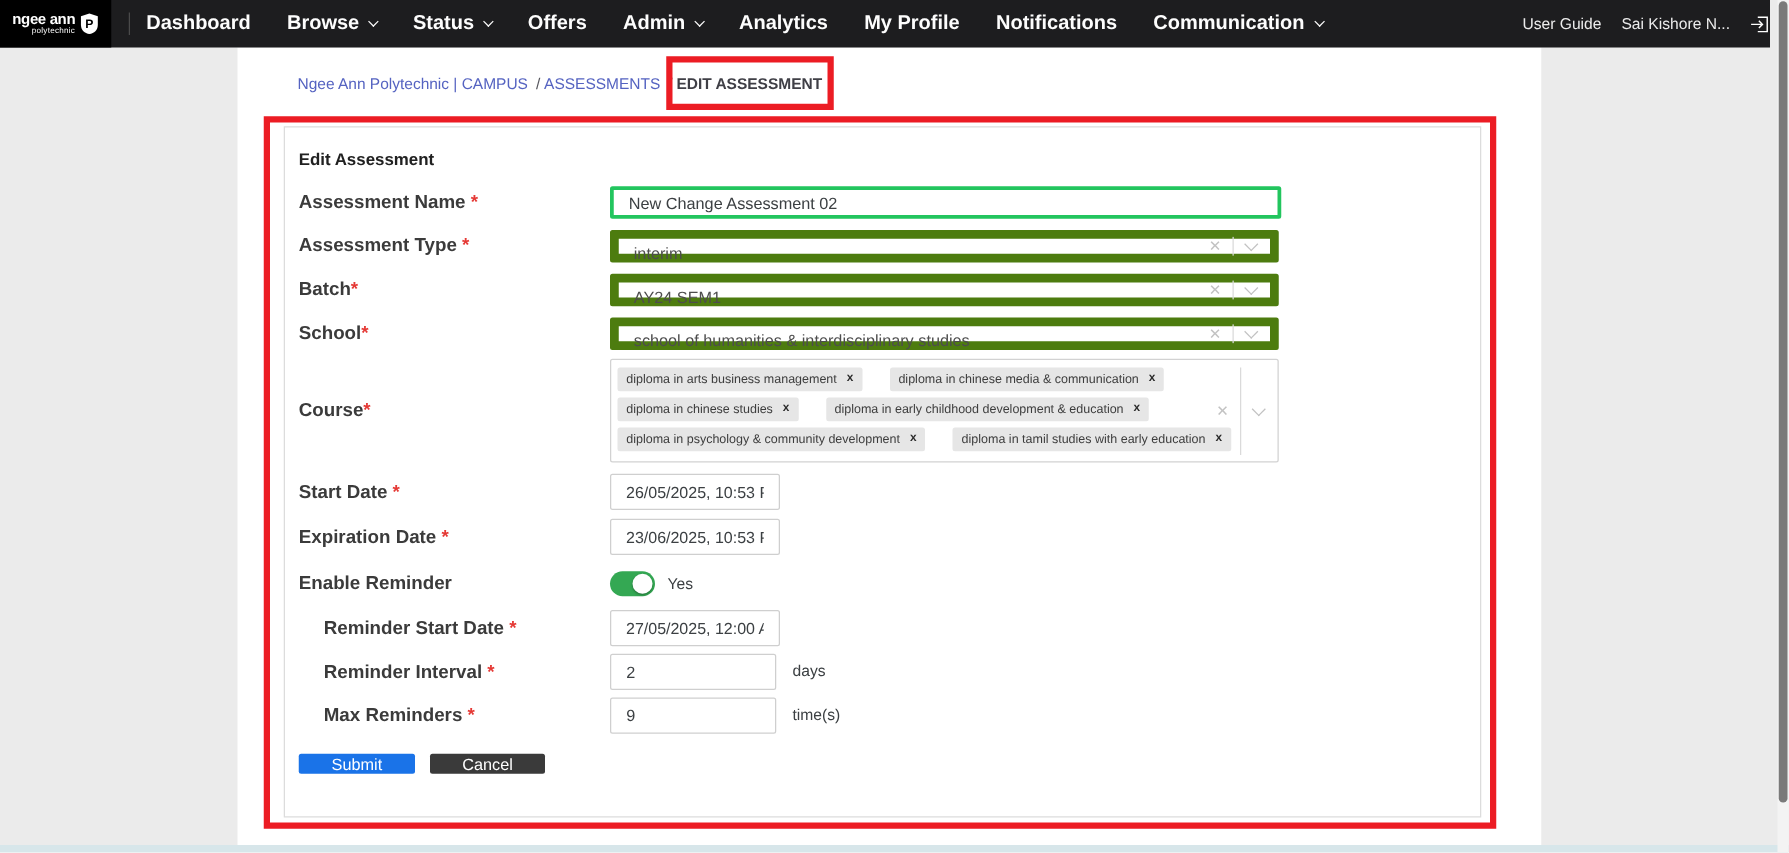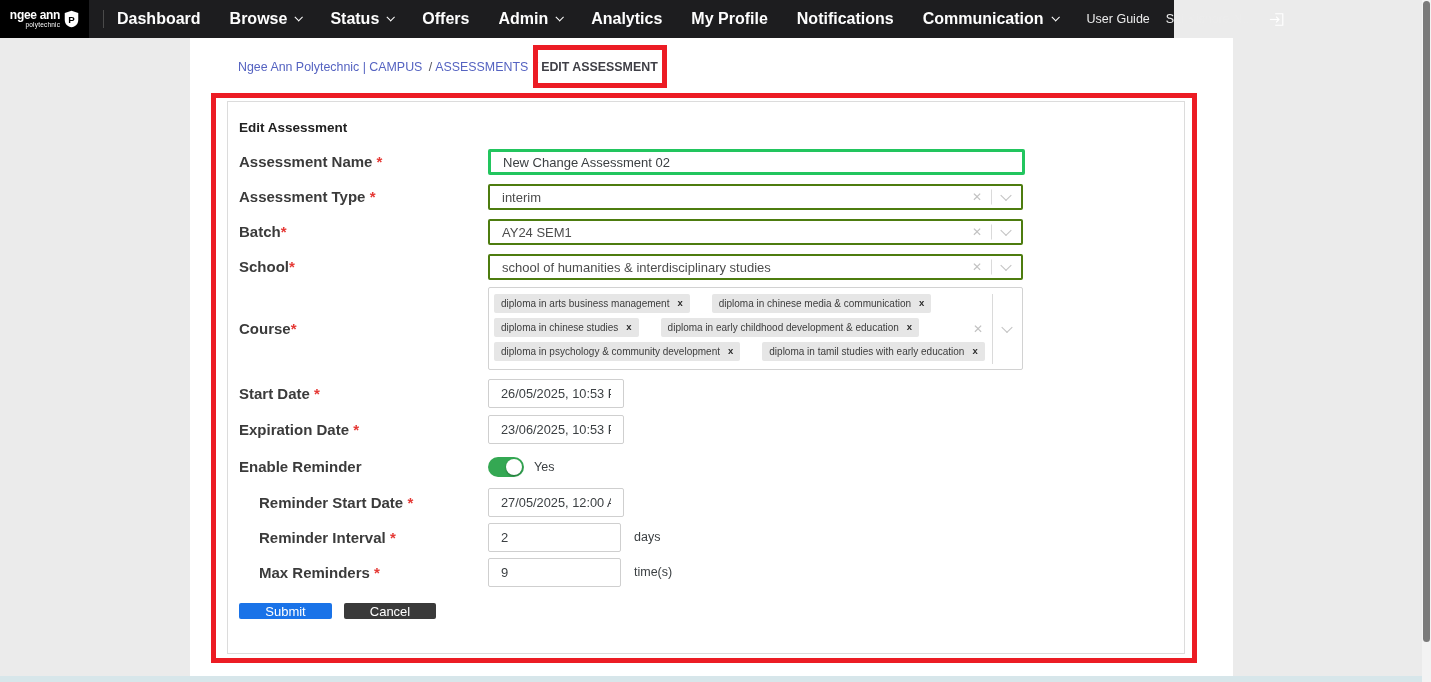--- a/index.html
+++ b/index.html
@@ -9,30 +9,30 @@
     --toggle-green:#34a853;
     --breadcrumb-blue:#5563c1;
     --nav-bg:#1d1d1f;
     --page-bg:#ebebeb;
   }
   *{box-sizing:border-box;margin:0;padding:0;font-family:"Liberation Sans",sans-serif;}
   html,body{width:1431px;height:682px;overflow:hidden;}
   body{background:var(--page-bg);position:relative;}
 
   
-  .topnav{position:absolute;left:0;top:0;width:1174px;height:38px;background:var(--nav-bg);display:flex;align-items:center;z-index:5;}
+  .topnav{position:absolute;left:0;top:0;width:1416px;height:38px;background:var(--nav-bg);display:flex;align-items:center;z-index:5;}
   .logo{width:89px;height:38px;background:#000;display:flex;align-items:center;justify-content:center;gap:4px;flex:none;cursor:pointer;}
   .logo-txt{display:flex;flex-direction:column;align-items:flex-end;line-height:1;}
   .logo-l1{color:#fff;font-weight:700;font-size:12px;letter-spacing:-.3px;}
   .logo-l2{color:#fff;font-size:6.5px;margin-top:1px;letter-spacing:.2px;}
   .nav-div{width:1px;height:18px;background:#4a4a4a;margin:0 13px 0 14px;flex:none;}
   .nav-menu{display:flex;align-items:center;height:100%;}
   .nav-item{display:flex;align-items:center;color:#fdfdfd;font-size:16px;font-weight:600;margin-right:29px;cursor:pointer;white-space:nowrap;height:100%;}
   .chev-down{width:6px;height:6px;border-right:1.8px solid #fdfdfd;border-bottom:1.8px solid #fdfdfd;transform:rotate(45deg) translateY(-1px);margin-left:8px;margin-top:-3px;}
-  .nav-right{margin-left:auto;display:flex;align-items:center;gap:16px;padding-right:22px;color:#ececec;font-size:12.5px;}
+  .nav-right{margin-left:auto;display:flex;align-items:center;gap:16px;color:#ececec;font-size:12.5px;}
   .nav-right .nv{cursor:pointer;white-space:nowrap;}
   .logout{display:flex;align-items:center;cursor:pointer;}
 
   
   .panel{position:absolute;left:190px;top:38px;width:1043px;height:638px;background:#fff;}
   .bottom-strip{position:absolute;left:0;bottom:0;width:1431px;height:6px;background:#d7e6ea;}
   .scrollbar{position:absolute;right:0;top:0;width:9px;height:682px;background:#f3f3f3;z-index:9;}
   .scroll-thumb{position:absolute;left:1px;top:1px;width:7px;height:641px;background:#7a7a7a;border-radius:4px;cursor:pointer;}
 
   
@@ -51,21 +51,21 @@
   .lbl{width:249px;flex:none;font-size:15px;font-weight:700;color:#3b3b3b;white-space:nowrap;}
   .lbl .star{color:#e53935;}
   .lbl.indent{padding-left:20px;}
   .lh26{line-height:26px;} .lh29{line-height:29px;} .lh20{line-height:20px;}
 
   .txt-input{width:537px;height:26px;border:3px solid #22c55e;border-radius:2px;padding:0 12px;font-size:13px;color:#3c4043;outline:none;background:#fff;}
   .date-input{width:136px;height:29px;border:1px solid #cfcfcf;border-radius:2px;padding:0 12px;font-size:12.8px;color:#3c4043;outline:none;background:#fff;}
   .num-input{width:133px;height:29px;border:1px solid #cfcfcf;border-radius:2px;padding:0 12px;font-size:13px;color:#3c4043;outline:none;background:#fff;}
   .suffix{font-size:12.5px;color:#3c4043;margin-left:13px;line-height:29px;}
 
-  .select{position:relative;width:535px;height:26px;border:2px solid #4d7c0f;border-radius:2px;background:#fff;cursor:pointer;}
+  .select{position:relative;width:535px;height:26px;border:7px solid #4d7c0f;border-radius:2px;background:#fff;cursor:pointer;}
   .select .val{display:block;line-height:24px;padding:0 60px 0 12px;font-size:13px;color:#4d4d4d;white-space:nowrap;overflow:hidden;}
   .sel-clear{position:absolute;right:39px;top:50%;transform:translateY(-50%);color:#c2c2c2;font-size:12px;cursor:pointer;line-height:1;}
   .sel-div{position:absolute;right:29px;top:50%;transform:translateY(-50%);width:1px;height:15px;background:#dadada;}
   .sel-chev{position:absolute;right:11px;top:50%;width:8px;height:8px;border-right:1.8px solid #c2c2c2;border-bottom:1.8px solid #c2c2c2;transform:translateY(-70%) rotate(45deg);cursor:pointer;}
 
   .multiselect{position:relative;width:535px;height:83px;border:1px solid #d2d2d2;border-radius:2px;background:#fff;padding:6px 55px 0 5px;}
   .multiselect .sel-div{height:70px;}
   .tag-row{display:flex;gap:22px;margin-bottom:5px;}
   .tag{display:inline-flex;align-items:center;background:#e6e6e6;border-radius:2px;padding:2px 7px;font-size:10px;color:#3d3d3d;white-space:nowrap;line-height:1.5;}
   .tag-x{margin-left:8px;font-weight:700;font-size:9.5px;color:#2b2b2b;cursor:pointer;}

